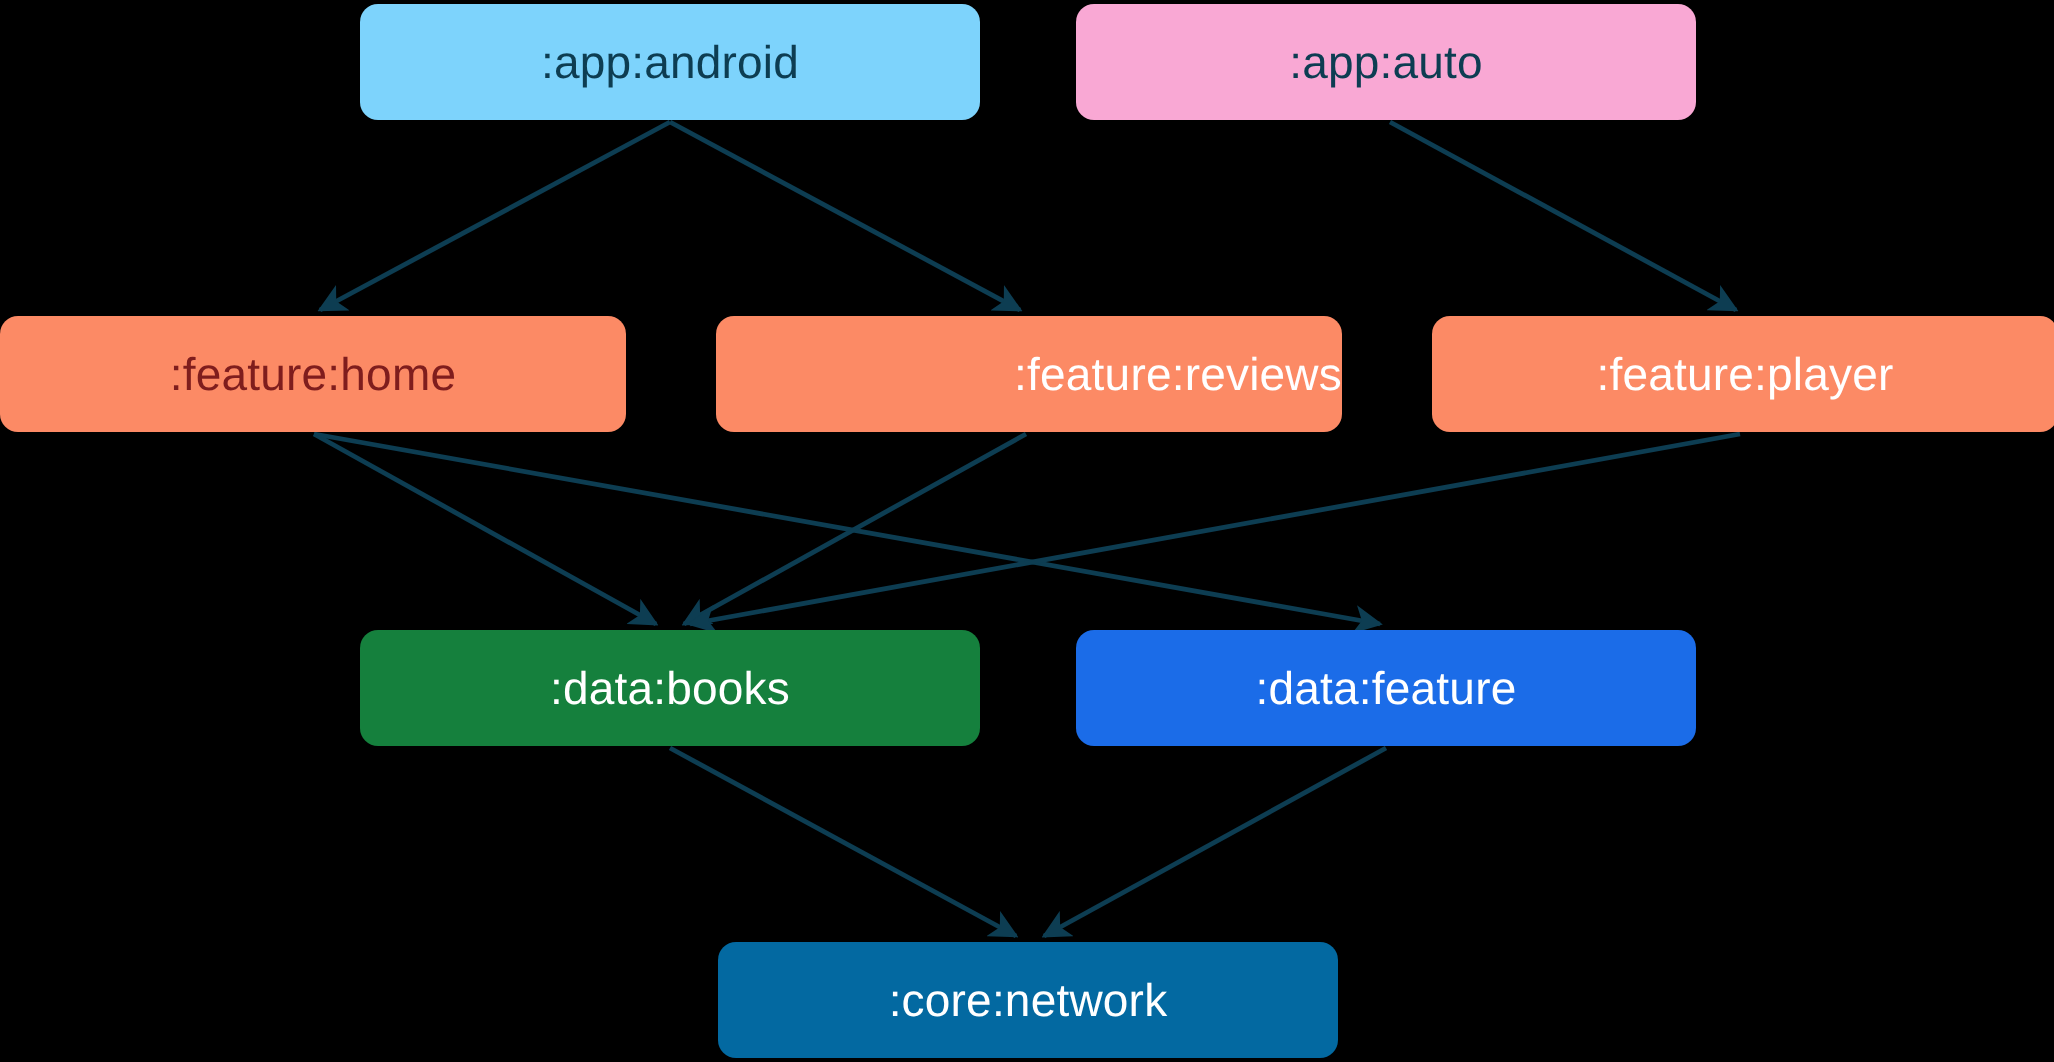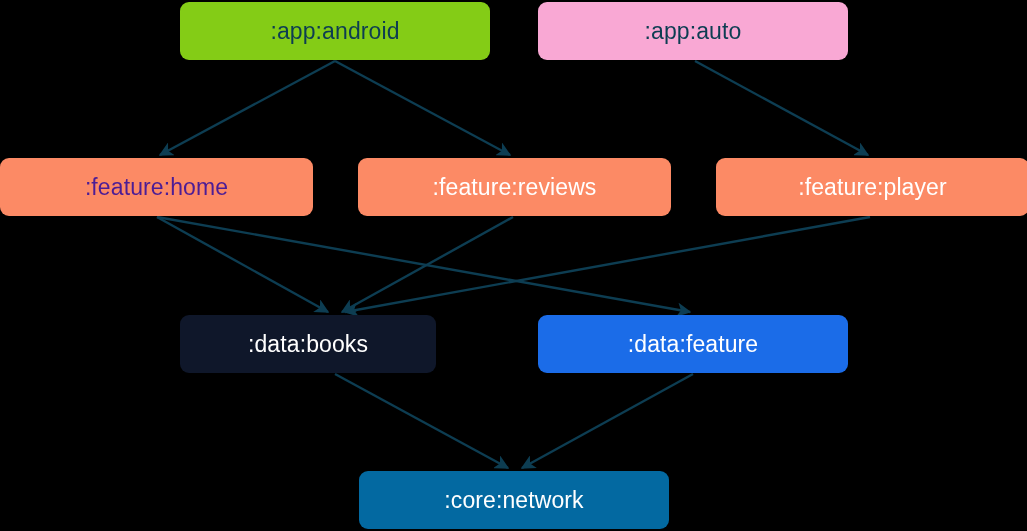--- a/index.html
+++ b/index.html
@@ -54,36 +54,36 @@
       <line x1="695" y1="61" x2="868" y2="155" stroke="#0d3d52" stroke-width="2.4" marker-end="url(#arrowhead)"></line>
       <line x1="157" y1="217" x2="328" y2="312" stroke="#0d3d52" stroke-width="2.4" marker-end="url(#arrowhead)"></line>
       <line x1="157" y1="217" x2="690" y2="312" stroke="#0d3d52" stroke-width="2.4" marker-end="url(#arrowhead)"></line>
       <line x1="513" y1="217" x2="342" y2="312" stroke="#0d3d52" stroke-width="2.4" marker-end="url(#arrowhead)"></line>
       <line x1="870" y1="217" x2="345" y2="312" stroke="#0d3d52" stroke-width="2.4" marker-end="url(#arrowhead)"></line>
       <line x1="335" y1="374" x2="508" y2="468" stroke="#0d3d52" stroke-width="2.4" marker-end="url(#arrowhead)"></line>
       <line x1="693" y1="374" x2="522" y2="468" stroke="#0d3d52" stroke-width="2.4" marker-end="url(#arrowhead)"></line>
     </svg>
 
   <div id="node-layer">
-      <div class="node" style="left: 180px; top: 2px; width: 310px; height: 58px; background: #84cc16; color: rgb(13, 61, 82);">
+      <div class="node" style="left: 180px; top: 2px; width: 310px; height: 58px; background: #7dd3fc; color: rgb(13, 61, 82);">
         <span>:app:android</span>
       </div>
       <div class="node" style="left: 538px; top: 2px; width: 310px; height: 58px; background: #f9a8d4; color: rgb(13, 61, 82);">
         <span>:app:auto</span>
       </div>
-      <div class="node" style="left: 0px; top: 158px; width: 313px; height: 58px; background: rgb(252, 138, 101); color: #4c1d95;">
+      <div class="node" style="left: 0px; top: 158px; width: 313px; height: 58px; background: rgb(252, 138, 101); color: #7f1d1d;">
         <span>:feature:home</span>
       </div>
-      <div class="node" style="left: 358px; top: 158px; width: 313px; height: 58px; background: rgb(252, 138, 101); color: rgb(255, 255, 255);">
+      <div class="node" style="left: 358px; top: 158px; width: 313px; height: 58px; background: rgb(252, 138, 101); color: rgb(255, 255, 255); justify-content: flex-end;">
         <span>:feature:reviews</span>
       </div>
       <div class="node" style="left: 716px; top: 158px; width: 313px; height: 58px; background: rgb(252, 138, 101); color: rgb(255, 255, 255);">
         <span>:feature:player</span>
       </div>
-      <div class="node" style="left: 180px; top: 315px; width: 256px; height: 58px; background: #0f172a; color: rgb(255, 255, 255);">
+      <div class="node" style="left: 180px; top: 315px; width: 310px; height: 58px; background: #15803d; color: rgb(255, 255, 255);">
         <span>:data:books</span>
       </div>
       <div class="node" style="left: 538px; top: 315px; width: 310px; height: 58px; background: rgb(27, 108, 232); color: rgb(255, 255, 255);">
         <span>:data:feature</span>
       </div>
       <div class="node" style="left: 359px; top: 471px; width: 310px; height: 58px; background: #0369a1; color: rgb(255, 255, 255);">
         <span>:core:network</span>
       </div>
     </div>
 

